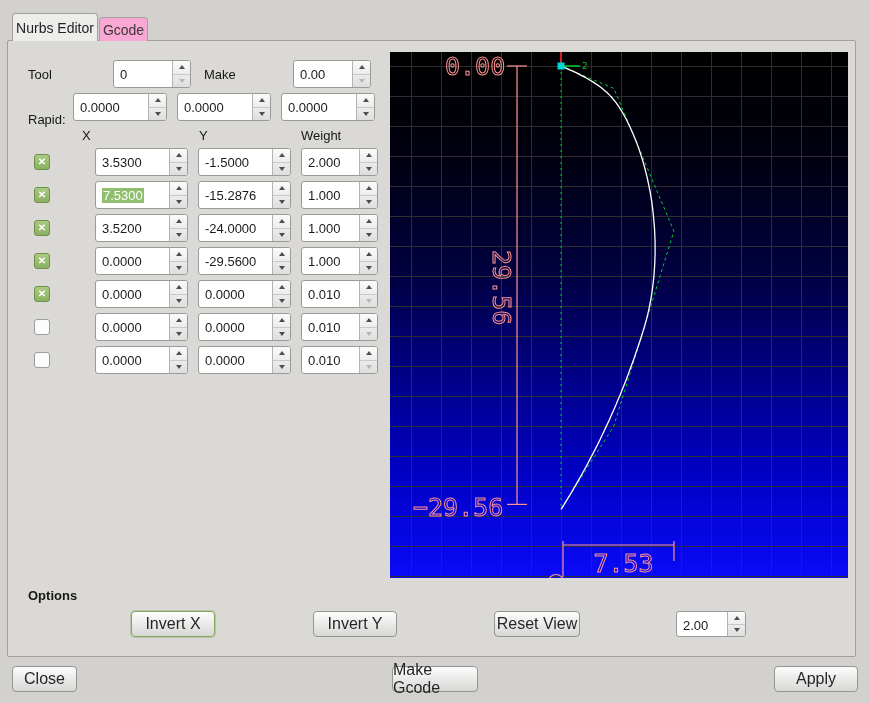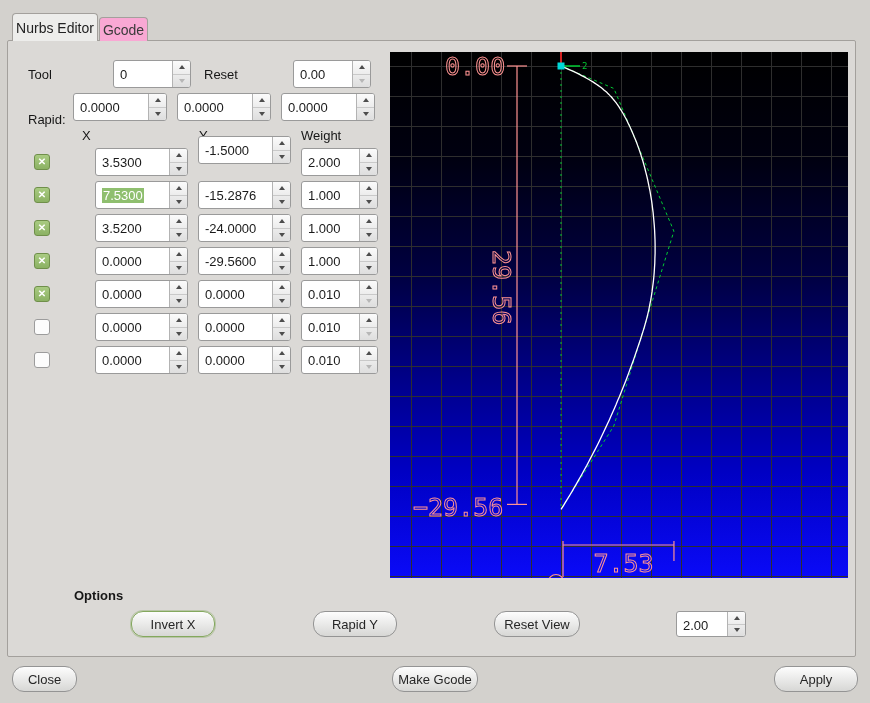--- a/index.html
+++ b/index.html
@@ -7,21 +7,21 @@
     font-family:"Liberation Sans",sans-serif;overflow:hidden;-webkit-font-smoothing:antialiased;}
   
   .frame{position:absolute;left:7px;top:40px;width:849px;height:617px;
     border:1px solid #a3a09c;background:#dbd9d6;border-radius:2px;box-sizing:border-box;}
   .tab{position:absolute;box-sizing:border-box;border:1px solid #a3a09c;border-bottom:none;
     border-radius:4px 4px 0 0;font-size:14px;color:#222;display:flex;align-items:center;justify-content:center;}
   .tab.active{left:12px;top:13px;width:86px;height:28px;background:#ededeb;z-index:3;}
   .tab.inactive{left:99px;top:17px;width:49px;height:24px;background:#f9a8d4;color:#3a3a3a;z-index:1;}
   
   .lbl{position:absolute;font-size:13px;color:#161616;white-space:nowrap;}
-  .bold{font-weight:bold;margin-left:46px;}
+  .bold{font-weight:bold;}
   
   .spin{position:absolute;display:flex;height:28px;background:#ffffff;border:1px solid #9a9a9a;
     border-radius:3px;box-sizing:border-box;overflow:hidden;}
   .spin .sv{flex:1;font-size:13px;color:#1a1a1a;padding:6px 0 0 6px;white-space:nowrap;overflow:hidden;}
   .spin .sv .hl{background:#8fbf6f;color:#ffffff;padding:0 1px;}
   .spin .sb{width:17px;border-left:1px solid #b3b3b3;display:flex;flex-direction:column;
     background:linear-gradient(#fbfbfb,#dedede);}
   .spin .sb i{flex:1;position:relative;}
   .spin .sb i.up{border-bottom:1px solid #c9c9c9;}
   .spin .sb i.up::after{content:"";position:absolute;left:50%;top:50%;transform:translate(-50%,-50%);
@@ -29,21 +29,21 @@
   .spin .sb i.dn::after{content:"";position:absolute;left:50%;top:50%;transform:translate(-50%,-50%);
     border:3.5px solid transparent;border-top:4.5px solid #4d4d4d;border-bottom:0;}
   .spin .sb i.dn.dim::after{border-top-color:#b7b7b7;}
   
   .cb{position:absolute;width:16px;height:16px;border-radius:3px;box-sizing:border-box;
     font:bold 10px/14px "Liberation Sans",sans-serif;text-align:center;}
   .cb.on{background:linear-gradient(#a9cb82,#8bb163);border:1px solid #6f8f4a;color:#fff;}
   .cb.off{background:#fcfcfc;border:1px solid #9c9c9c;}
   
   .btn{position:absolute;height:26px;background:linear-gradient(#fdfdfd,#d7d7d5);
-    border:1px solid #949494;border-radius:12px;font-size:13px;color:#262626;
+    border:1px solid #949494;border-radius:4px;font-size:16px;color:#262626;
     display:flex;align-items:center;justify-content:center;box-sizing:border-box;}
   .btn.focus{border-color:#84a85e;box-shadow:0 0 0 1px rgba(132,168,94,.4);}
   
   .plot{position:absolute;left:390px;top:52px;width:458px;height:526px;overflow:hidden;}
   .plot svg{position:absolute;left:0;top:0;}
 </style>
 </head>
 <body>
 
 <div class="window">
@@ -54,21 +54,21 @@
   <div class="frame"></div>
 
   <span class="lbl" style="left:28px;top:67px">Tool</span>
   <div class="spin" style="left:113px;top:60px;width:78px">
       <span class="sv">0</span>
       <span class="sb">
         <i class="up"></i>
         <i class="dn dim"></i>
       </span>
     </div>
-  <span class="lbl" style="left:204px;top:67px">Reset</span>
+  <span class="lbl" style="left:204px;top:67px">Make</span>
   <div class="spin" style="left:293px;top:60px;width:78px">
       <span class="sv">0.00</span>
       <span class="sb">
         <i class="up"></i>
         <i class="dn dim"></i>
       </span>
     </div>
 
   <span class="lbl" style="left:28px;top:112px">Rapid:</span>
   <div class="spin" style="left:73px;top:93px;width:94px">
@@ -99,21 +99,21 @@
 
   <div>
     <span class="cb on" style="left:34px;top:154px">✕</span>
     <div class="spin" style="left:95px;top:148px;width:93px">
         <span class="sv">3.5300</span>
         <span class="sb">
           <i class="up"></i>
           <i class="dn"></i>
         </span>
       </div>
-    <div class="spin" style="left:198px;top:136px;width:93px">
+    <div class="spin" style="left:198px;top:148px;width:93px">
         <span class="sv">-1.5000</span>
         <span class="sb">
           <i class="up"></i>
           <i class="dn"></i>
         </span>
       </div>
     <div class="spin" style="left:301px;top:148px;width:77px">
         <span class="sv">2.000</span>
         <span class="sb">
           <i class="up"></i>
@@ -317,21 +317,21 @@
         <line x1="173" y1="493" x2="283.95" y2="493" stroke="#ff9393" stroke-width="1.2"></line>
         <line x1="173" y1="489" x2="173" y2="525" stroke="#ff9393" stroke-width="1.2"></line>
         <line x1="283.95" y1="489" x2="283.95" y2="509" stroke="#ff9393" stroke-width="1.2"></line>
         <text x="203.475" y="520" font-family="DejaVu Sans Mono, monospace" font-size="25" fill="none" stroke="#ff9393" stroke-width="1">7.53</text>
         <circle cx="166" cy="530" r="7.5" fill="none" stroke="#ff9393" stroke-width="1.2"></circle>
       </svg>
     </div>
 
   <span class="lbl bold" style="left:28px;top:588px">Options</span>
   <div class="btn focus" style="left:131px;top:611px;width:84px">Invert X</div>
-  <div class="btn" style="left:313px;top:611px;width:84px">Rapid Y</div>
+  <div class="btn" style="left:313px;top:611px;width:84px">Invert Y</div>
   <div class="btn" style="left:494px;top:611px;width:86px">Reset View</div>
   <div class="spin" style="left:676px;top:611px;width:70px;height:26px">
       <span class="sv">2.00</span>
       <span class="sb">
         <i class="up"></i>
         <i class="dn"></i>
       </span>
     </div>
 
   <div class="btn" style="left:12px;top:666px;width:65px">Close</div>

